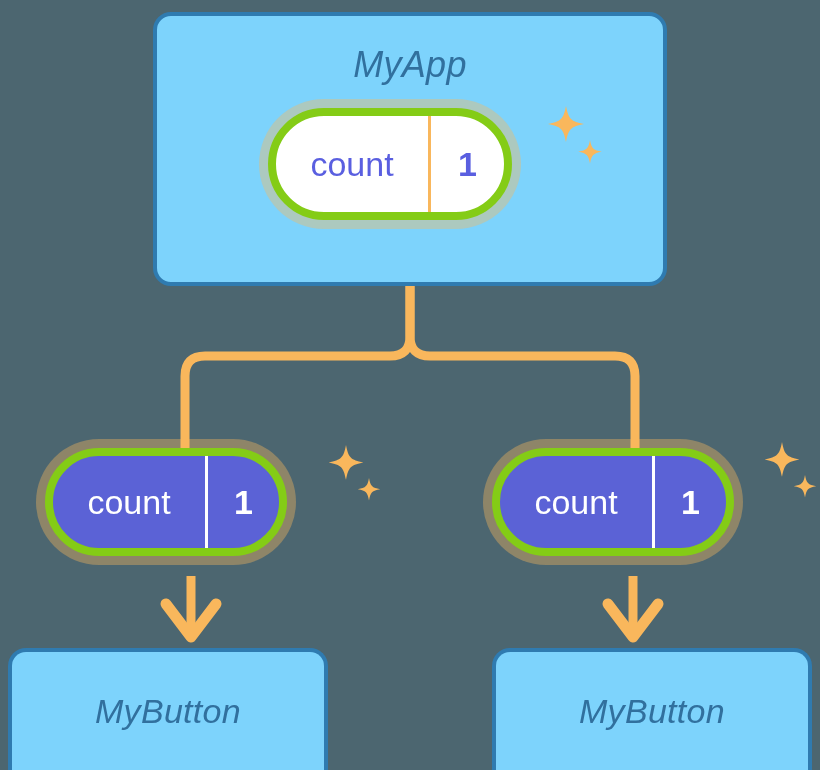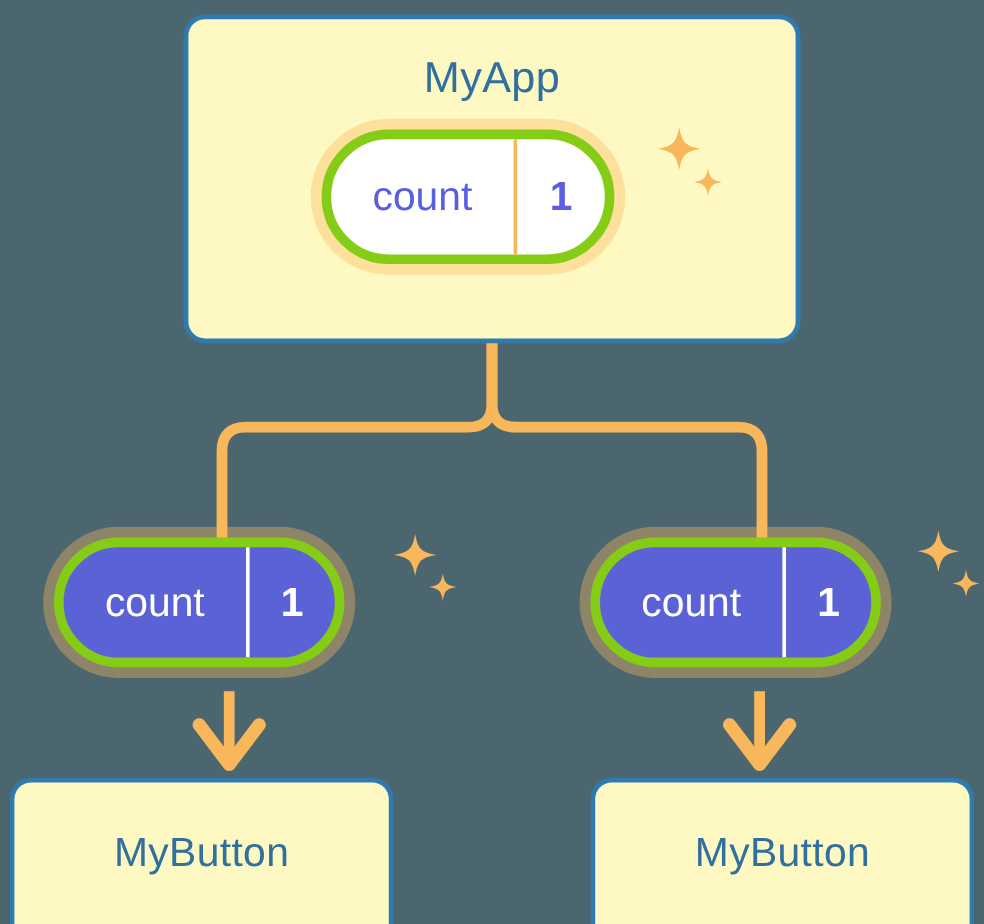--- a/index.html
+++ b/index.html
@@ -29,24 +29,25 @@
     position: absolute;
     left: 0; top: 0;
     width: 820px;
     height: 770px;
     z-index: 1;
   }
 
   
   .card {
     position: absolute;
-    background: #fef9c3;
+    background: #7dd3fc;
     border: 4px solid #2f7bb0;
     border-radius: 18px;
     z-index: 2;
+    font-style: italic;
   }
 
   .card-title {
     color: #31709e;
     font-size: 36px;
     font-weight: 400;
     letter-spacing: 0.3px;
     text-align: center;
     white-space: nowrap;
   }

